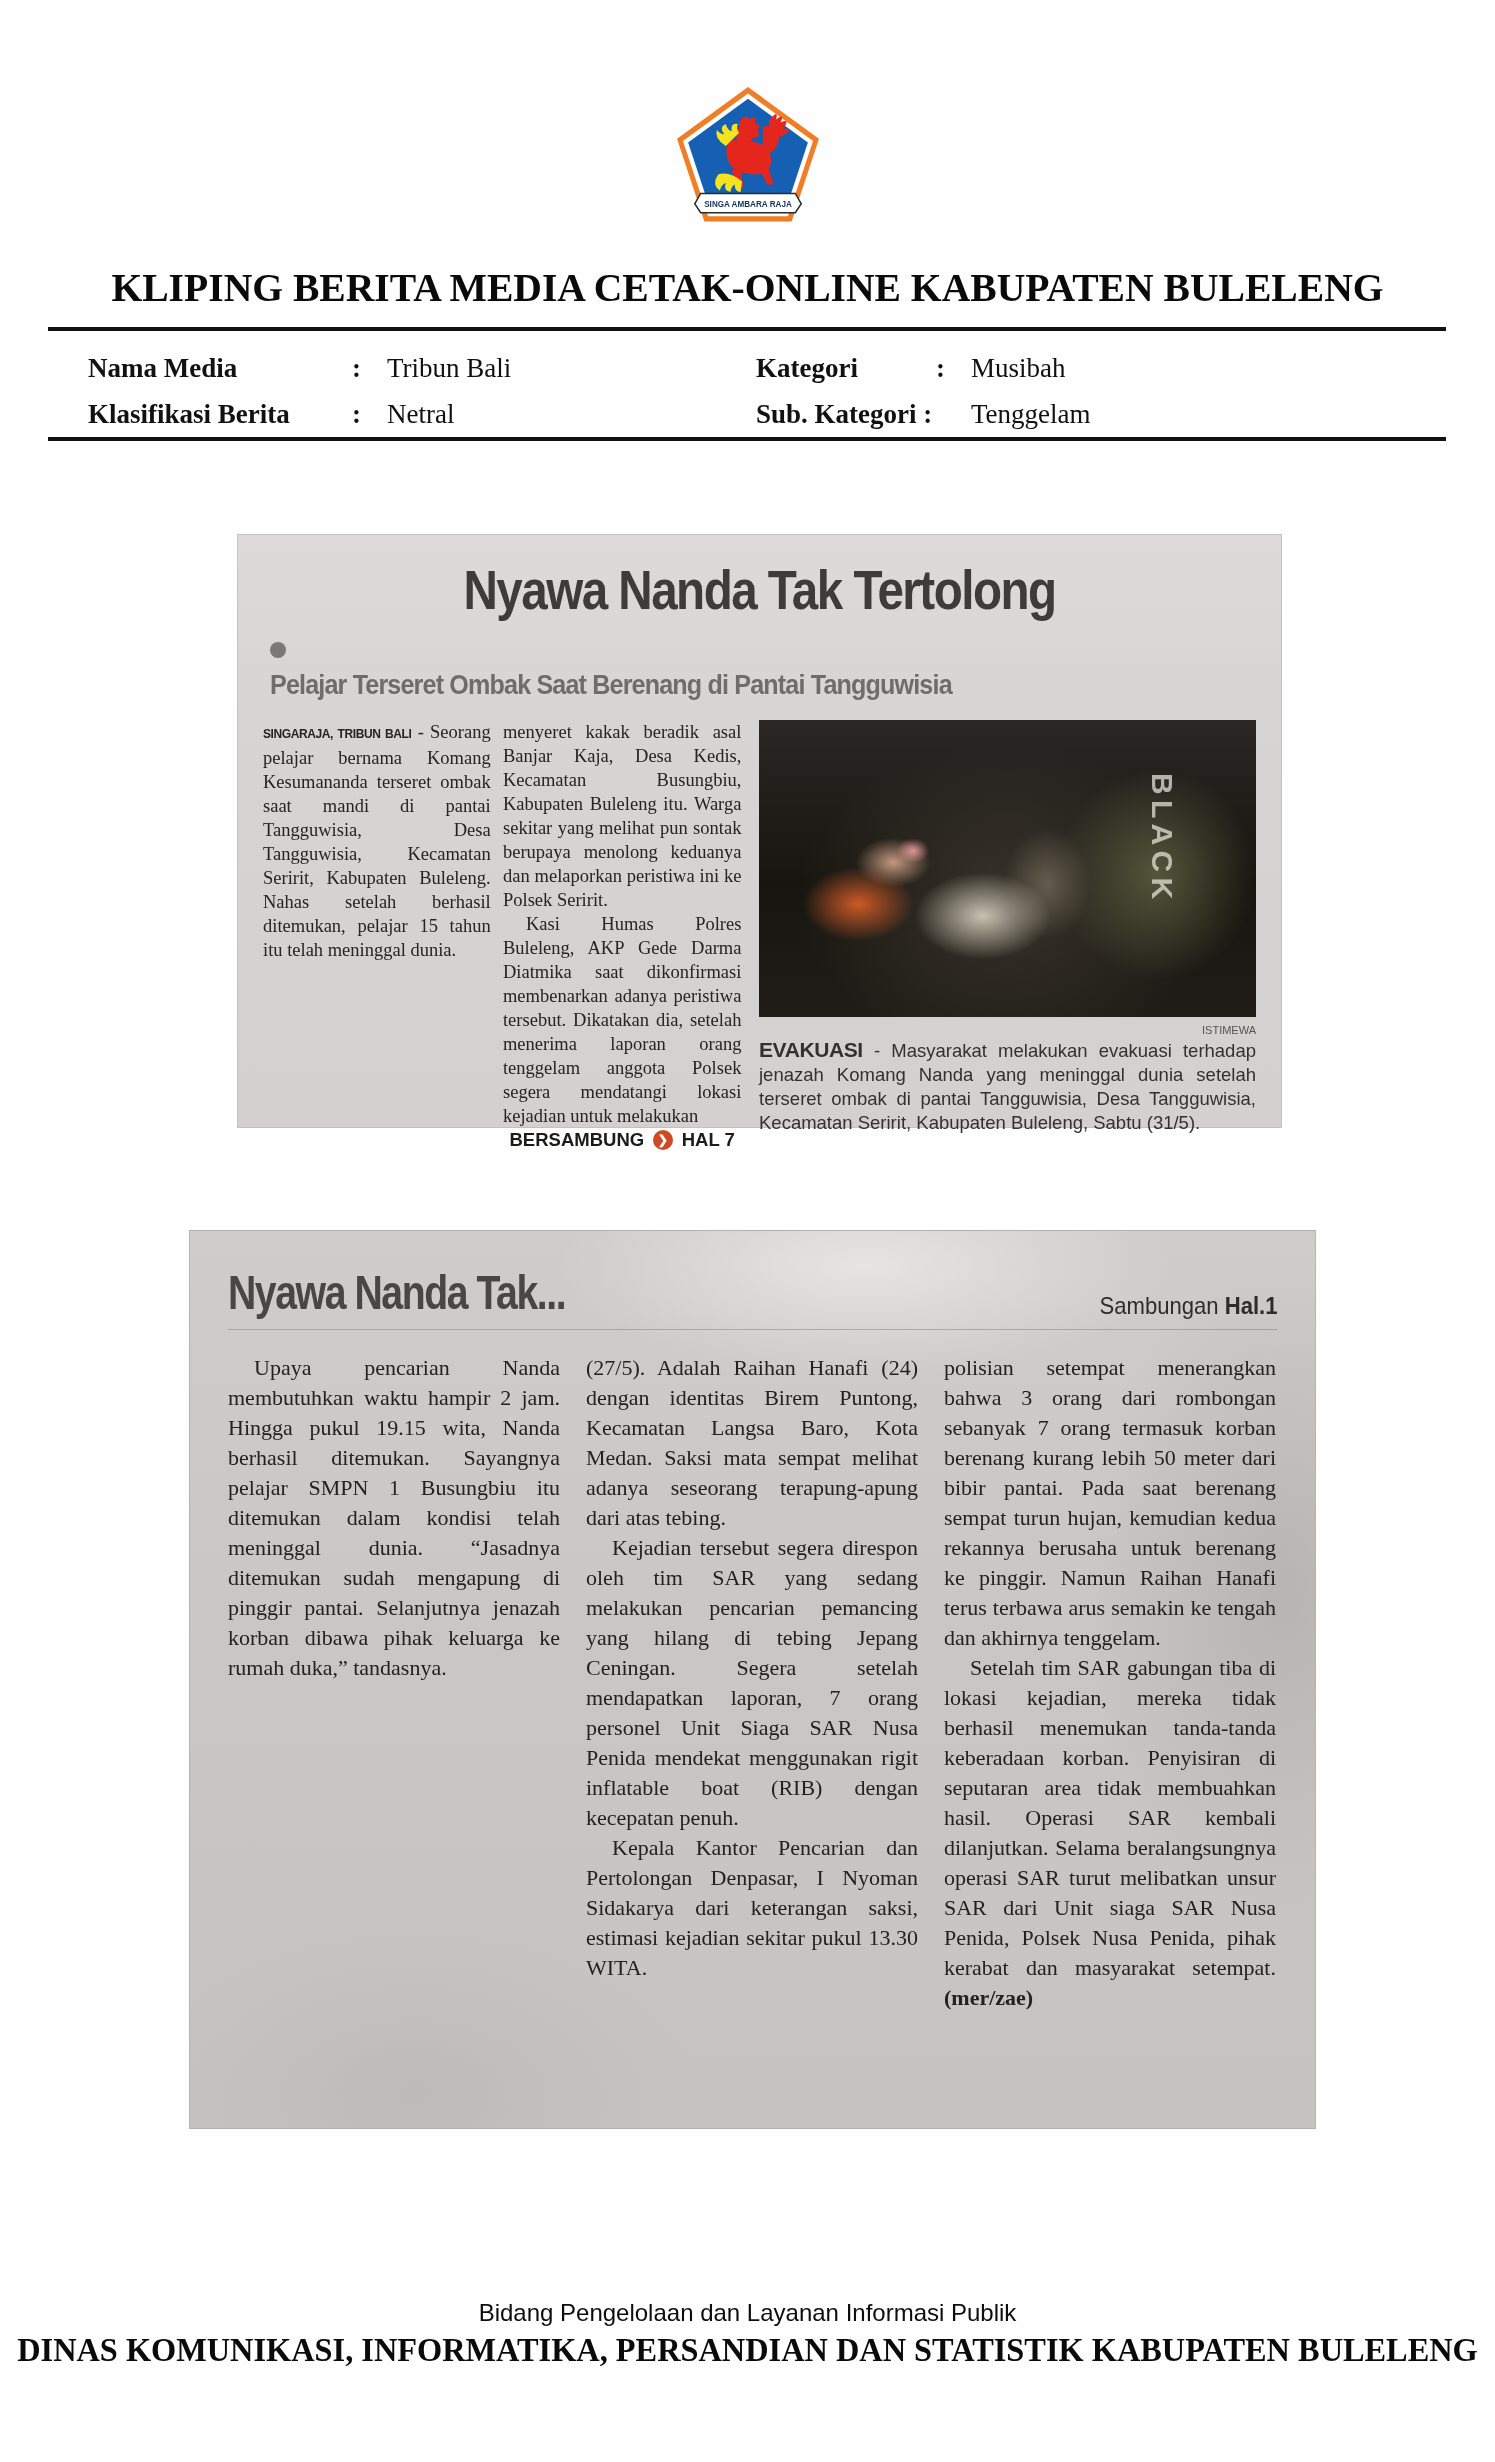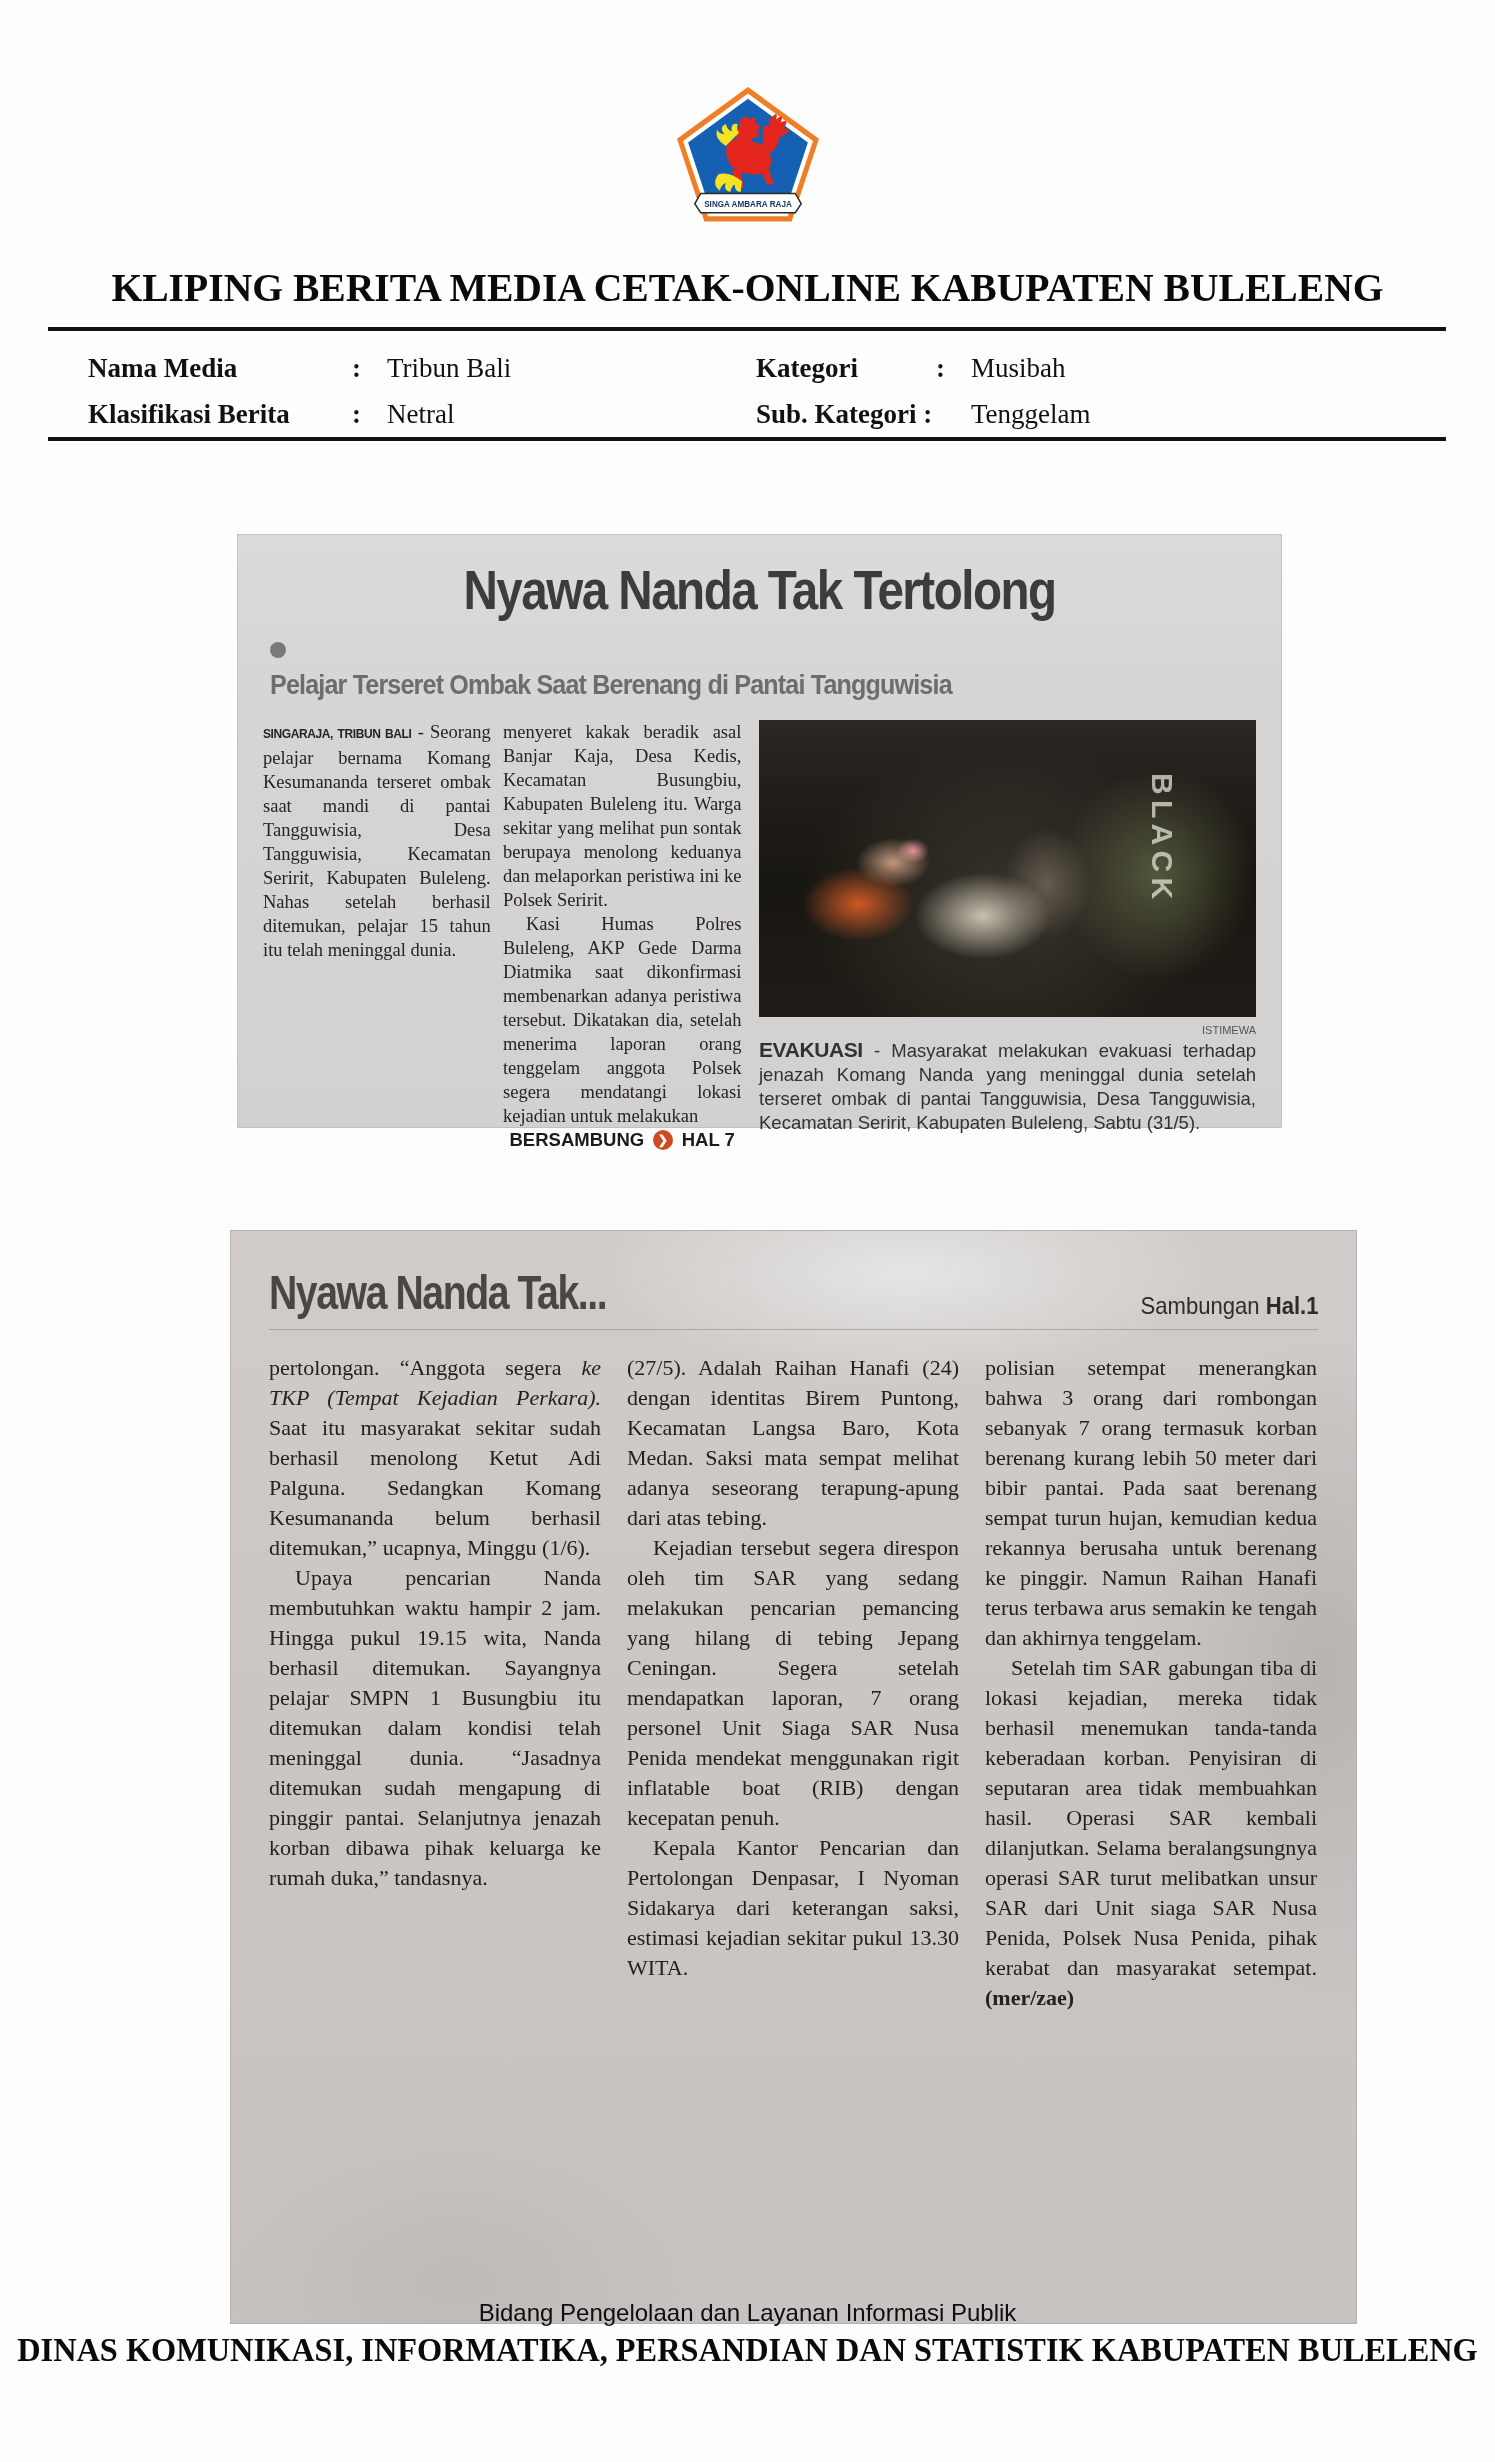--- a/index.html
+++ b/index.html
@@ -54,27 +54,27 @@
              radial-gradient(ellipse 264px 193px at 50% 60%, rgba(96,88,76,0.45), rgba(96,88,76,0) 80%),
              linear-gradient(180deg,#2a2724 0%, #17150f 55%, #201d18 100%);
   }
   .photo-black-label { position:absolute; right:77px; top:53px; font-family:"Liberation Sans", sans-serif;
            font-weight:700; font-size:30px; color:rgba(225,225,215,0.75); writing-mode:vertical-rl; letter-spacing:5.3px; }
   .photo-credit { text-align:right; font-family:"Liberation Sans", sans-serif; font-size:11px; color:#55534f; margin-top:7px; }
   .caption { font-family:"Liberation Sans", sans-serif; font-size:18.5px; line-height:24px; color:#33312e; text-align:justify; margin-top:1.8px; }
   .caption .cap-lead { font-weight:700; font-size:21px; letter-spacing:-0.4px; }
 
   
-  .clip2 { position:absolute; left:189px; top:1230px; width:1127px; height:1094px;
+  .clip2 { position:absolute; left:189px; top:1230px; width:1127px; height:899px;
            background:
              radial-gradient(ellipse 440px 158px at 60% 4%, rgba(236,235,233,0.8), rgba(236,235,233,0) 70%),
              radial-gradient(ellipse 264px 440px at 97% 40%, rgba(150,146,142,0.35), rgba(150,146,142,0) 75%),
              radial-gradient(ellipse 369px 229px at 20% 96%, rgba(170,166,162,0.3), rgba(170,166,162,0) 75%),
              linear-gradient(180deg,#cfccc9 0%, #c9c6c3 45%, #c6c3c0 100%);
-           box-shadow:0 0 0 0.9px #b4b1ae inset; padding:26px 39px 0 39px;margin-left:41px; }
+           box-shadow:0 0 0 0.9px #b4b1ae inset; padding:26px 39px 0 39px; }
   .clip2-headrow { display:flex; align-items:flex-end; justify-content:space-between; height:74px;
                    border-bottom:1.8px solid rgba(120,118,114,0.45); padding-bottom:8.8px; }
   .clip2-headline { font-family:"Liberation Sans", sans-serif; font-weight:700; font-size:49px; color:#4a4742;
                     transform:scaleX(0.80); transform-origin:left bottom; letter-spacing:-1.8px; white-space:nowrap; }
   .clip2-sambungan { font-family:"Liberation Sans", sans-serif; font-size:24px; color:#2e2c29; white-space:nowrap;
                      transform:scaleX(0.92); transform-origin:right bottom; }
   .clip2-sambungan b { font-weight:700; }
   .clip2-cols { display:flex; gap:26px; margin-top:23px; }
   .c2col { width:332px; font-size:22px; line-height:30px; text-align:justify; color:#24221f; }
   .c2col .p-indent { text-indent:26px; }
@@ -168,21 +168,20 @@
   </div>
 </div>
 
 <div class="clip2">
   <div class="clip2-headrow">
     <span class="clip2-headline">Nyawa Nanda Tak...</span>
     <span class="clip2-sambungan"><span>Sambungan </span><b>Hal.1</b></span>
   </div>
   <div class="clip2-cols">
     <div class="c2col">
-      <p><span>pertolongan. “Anggota segera </span><span class="ital">ke TKP (Tempat Kejadian Perkara).</span><span> Saat itu masyarakat sekitar sudah berhasil menolong Ketut Adi Palguna. Sedangkan Komang Kesumananda belum berhasil ditemukan,” ucapnya, Minggu (1/6).</span></p>
       <p class="p-indent">Upaya pencarian Nanda membutuhkan waktu hampir 2 jam. Hingga pukul 19.15 wita, Nanda berhasil ditemukan. Sayangnya pelajar SMPN 1 Busungbiu itu ditemukan dalam kondisi telah meninggal dunia. “Jasadnya ditemukan sudah mengapung di pinggir pantai. Selanjutnya jenazah korban dibawa pihak keluarga ke rumah duka,” tandasnya.</p>
     </div>
     <div class="c2col">
       <p>(27/5). Adalah Raihan Hanafi (24) dengan identitas Birem Puntong, Kecamatan Langsa Baro, Kota Medan. Saksi mata sempat melihat adanya seseorang terapung-apung dari atas tebing.</p>
       <p class="p-indent">Kejadian tersebut segera direspon oleh tim SAR yang sedang melakukan pencarian pemancing yang hilang di tebing Jepang Ceningan. Segera setelah mendapatkan laporan, 7 orang personel Unit Siaga SAR Nusa Penida mendekat menggunakan rigit inflatable boat (RIB) dengan kecepatan penuh.</p>
       <p class="p-indent">Kepala Kantor Pencarian dan Pertolongan Denpasar, I Nyoman Sidakarya dari keterangan saksi, estimasi kejadian sekitar pukul 13.30 WITA.</p>
     </div>
     <div class="c2col">
       <p>polisian setempat menerangkan bahwa 3 orang dari rombongan sebanyak 7 orang termasuk korban berenang kurang lebih 50 meter dari bibir pantai. Pada saat berenang sempat turun hujan, kemudian kedua rekannya berusaha untuk berenang ke pinggir. Namun Raihan Hanafi terus terbawa arus semakin ke tengah dan akhirnya tenggelam.</p>
       <p class="p-indent"><span>Setelah tim SAR gabungan tiba di lokasi kejadian, mereka tidak berhasil menemukan tanda-tanda keberadaan korban. Penyisiran di seputaran area tidak membuahkan hasil. Operasi SAR kembali dilanjutkan. Selama beralangsungnya operasi SAR turut melibatkan unsur SAR dari Unit siaga SAR Nusa Penida, Polsek Nusa Penida, pihak kerabat dan masyarakat setempat. </span><span class="sign-bold">(mer/zae)</span></p>

